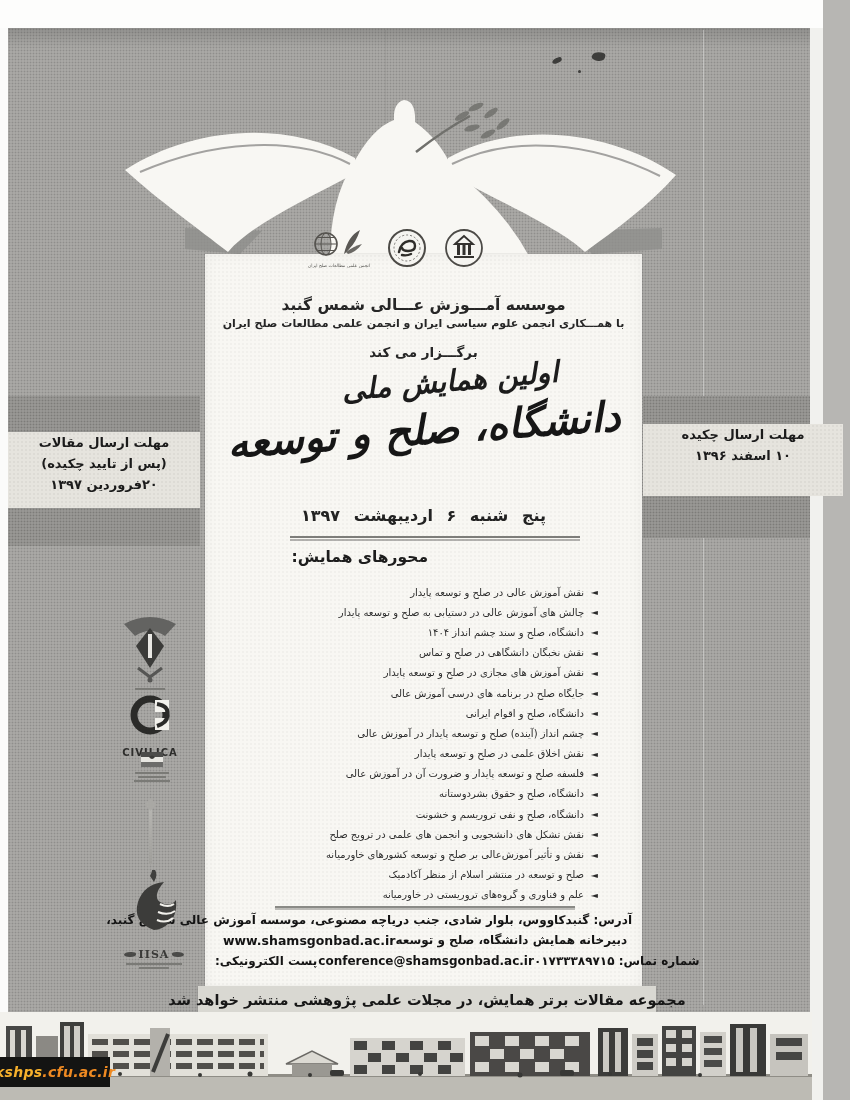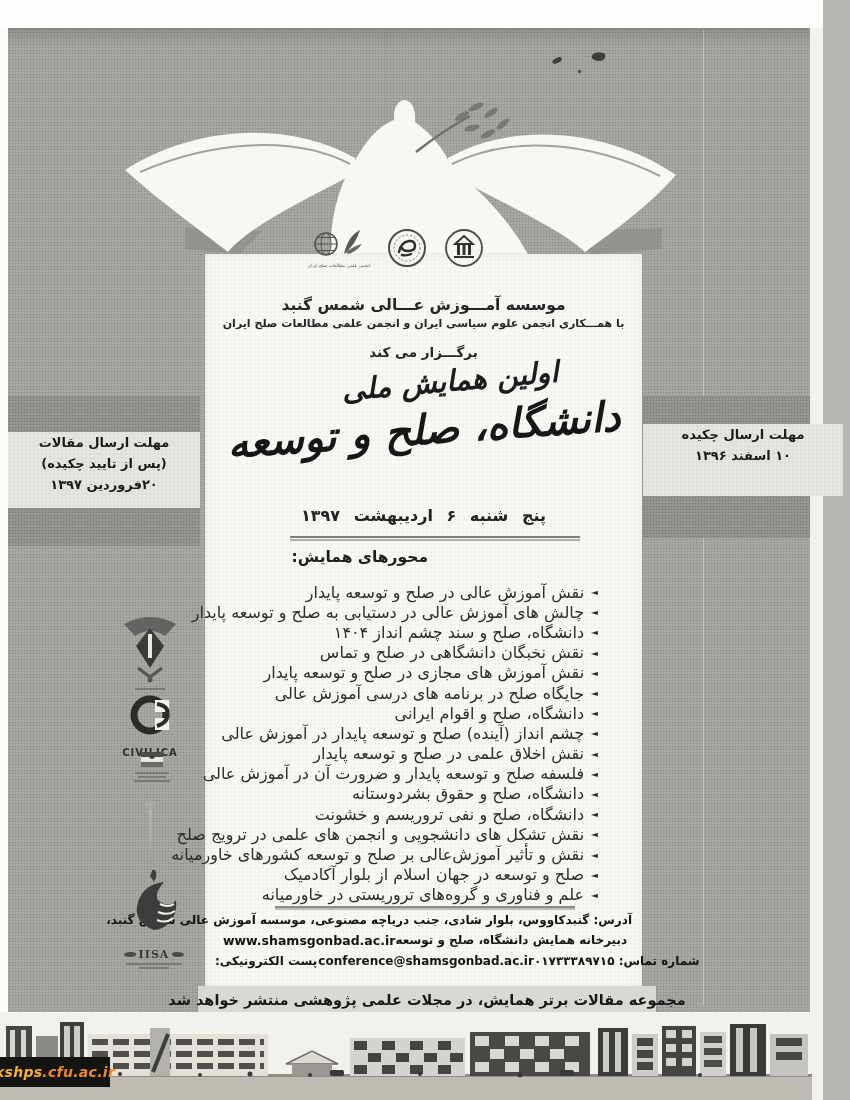--- a/index.html
+++ b/index.html
@@ -50,21 +50,21 @@
   .date-line{position:absolute;top:252px;left:0;width:100%;text-align:center;direction:rtl;
     font-size:16px;font-weight:bold;color:#222;letter-spacing:2px;word-spacing:8px;white-space:nowrap;}
   .sep1{position:absolute;top:282px;left:85px;width:290px;height:2px;background:#7d7d7a;
     box-shadow:0 3px 0 rgba(120,120,118,.55);}
   .topics-heading{position:absolute;top:294px;right:214px;direction:rtl;
     font-size:15.5px;font-weight:bold;color:#1d1d1d;white-space:nowrap;}
 
   .topics{position:absolute;top:328px;right:44px;left:16px;margin:0;padding:0;list-style:none;direction:rtl;}
   .topics li{display:flex;align-items:center;gap:7px;height:20.2px;justify-content:flex-start;}
   .topic-bullet{font-size:9px;color:#2a2a2a;transform:scaleY(.85);flex:0 0 auto;}
-  .topic-text{font-size:16px;color:#2c2c2c;white-space:nowrap;}
+  .topic-text{font-size:10px;color:#2c2c2c;white-space:nowrap;}
 
   .sep2{position:absolute;top:652px;left:70px;width:300px;height:1.5px;background:#8a8a86;
     box-shadow:0 2px 0 rgba(130,130,126,.5);}
   .addr{position:absolute;left:10px;right:10px;direction:rtl;color:#141414;font-weight:bold;font-size:12px;white-space:nowrap;}
   .addr.l1{top:659px;text-align:center;}
   .addr.l2{top:679px;display:flex;flex-direction:row;justify-content:space-between;direction:ltr;}
   .addr.l2 .fa{direction:rtl;margin-right:62px;}
   .addr.l2 .en{margin-left:8px;font-size:12.5px;}
   .addr.l3{top:700px;display:flex;flex-direction:row;justify-content:space-between;direction:ltr;}
   .addr.l3 .fa{direction:rtl;margin-right:20px;}
@@ -242,21 +242,21 @@
           <span class="topic-text">نقش تشکل های دانشجویی و انجمن های علمی در ترویج صلح</span>
         </li>
 
         <li>
           <span class="topic-bullet">◄</span>
           <span class="topic-text">نقش و تأثیر آموزش‌عالی بر صلح و توسعه کشورهای خاورمیانه</span>
         </li>
 
         <li>
           <span class="topic-bullet">◄</span>
-          <span class="topic-text">صلح و توسعه در جهان اسلام از بلوار آکادمیک</span>
+          <span class="topic-text">صلح و توسعه در منتشر اسلام از منظر آکادمیک</span>
         </li>
 
         <li>
           <span class="topic-bullet">◄</span>
           <span class="topic-text">علم و فناوری و گروه‌های تروریستی در خاورمیانه</span>
         </li>
       </ul>
 
     <div class="sep2"></div>
     <div class="addr l1">آدرس: گنبدکاووس، بلوار شادی، جنب دریاچه مصنوعی، موسسه آموزش عالی شمس گنبد،</div>

